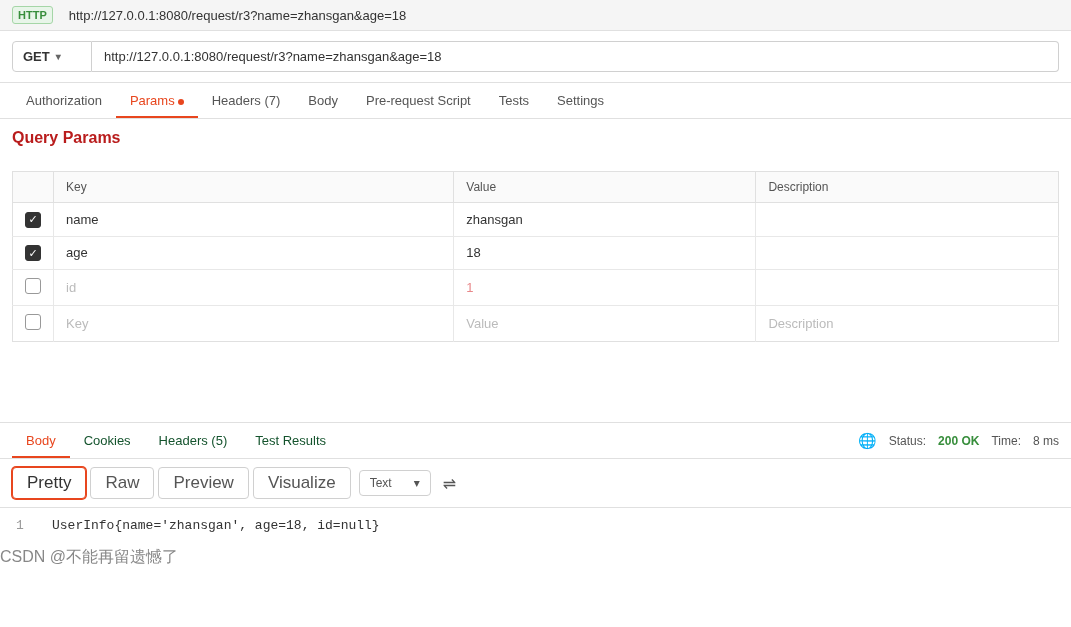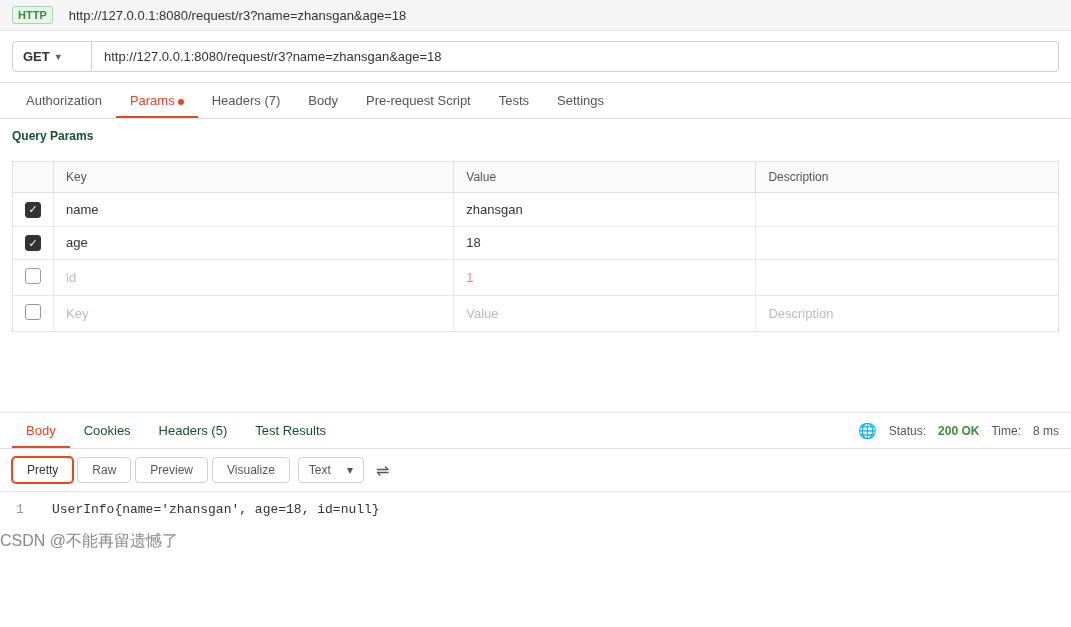--- a/index.html
+++ b/index.html
@@ -98,24 +98,24 @@
       background: #e8461e;
       border-radius: 50%;
       margin-left: 3px;
       vertical-align: middle;
     }
 
     .params-section {
       padding: 10px 12px 0;
     }
     .section-title {
-      font-size: 12px;
+      font-size: 16px;
       font-weight: 600;
-      color: #14532d;
-      margin-bottom: 18px;
+      color: #b91c1c;
+      margin-bottom: 24px;
     }
 
     .params-table {
       width: 100%;
       border-collapse: collapse;
       border: 1px solid #e0e0e0;
     }
     .params-table th {
       background: #fafafa;
       padding: 8px 12px;
@@ -223,21 +223,21 @@
       display: flex;
       align-items: center;
       padding: 8px 12px;
       gap: 4px;
       border-bottom: 1px solid #e0e0e0;
     }
     .format-btn {
       padding: 5px 14px;
       border: 1px solid #d0d0d0;
       border-radius: 4px;
-      font-size: 12px;
+      font-size: 17px;
       cursor: pointer;
       color: #555;
       background: #fff;
     }
     .format-btn.active {
       background: #fff;
       border-color: #e8461e;
       color: #333;
       font-weight: 500;
       box-shadow: 0 0 0 1px #e8461e;
@@ -245,21 +245,21 @@
     .type-select {
       display: flex;
       align-items: center;
       border: 1px solid #d0d0d0;
       border-radius: 4px;
       padding: 5px 10px;
       font-size: 12px;
       cursor: pointer;
       color: #555;
       background: #fff;
-      gap: 16px;
+      gap: 22px;
       margin-left: 4px;
     }
     .wrap-icon {
       margin-left: 8px;
       cursor: pointer;
       color: #555;
       font-size: 16px;
     }
 
     .response-body {

